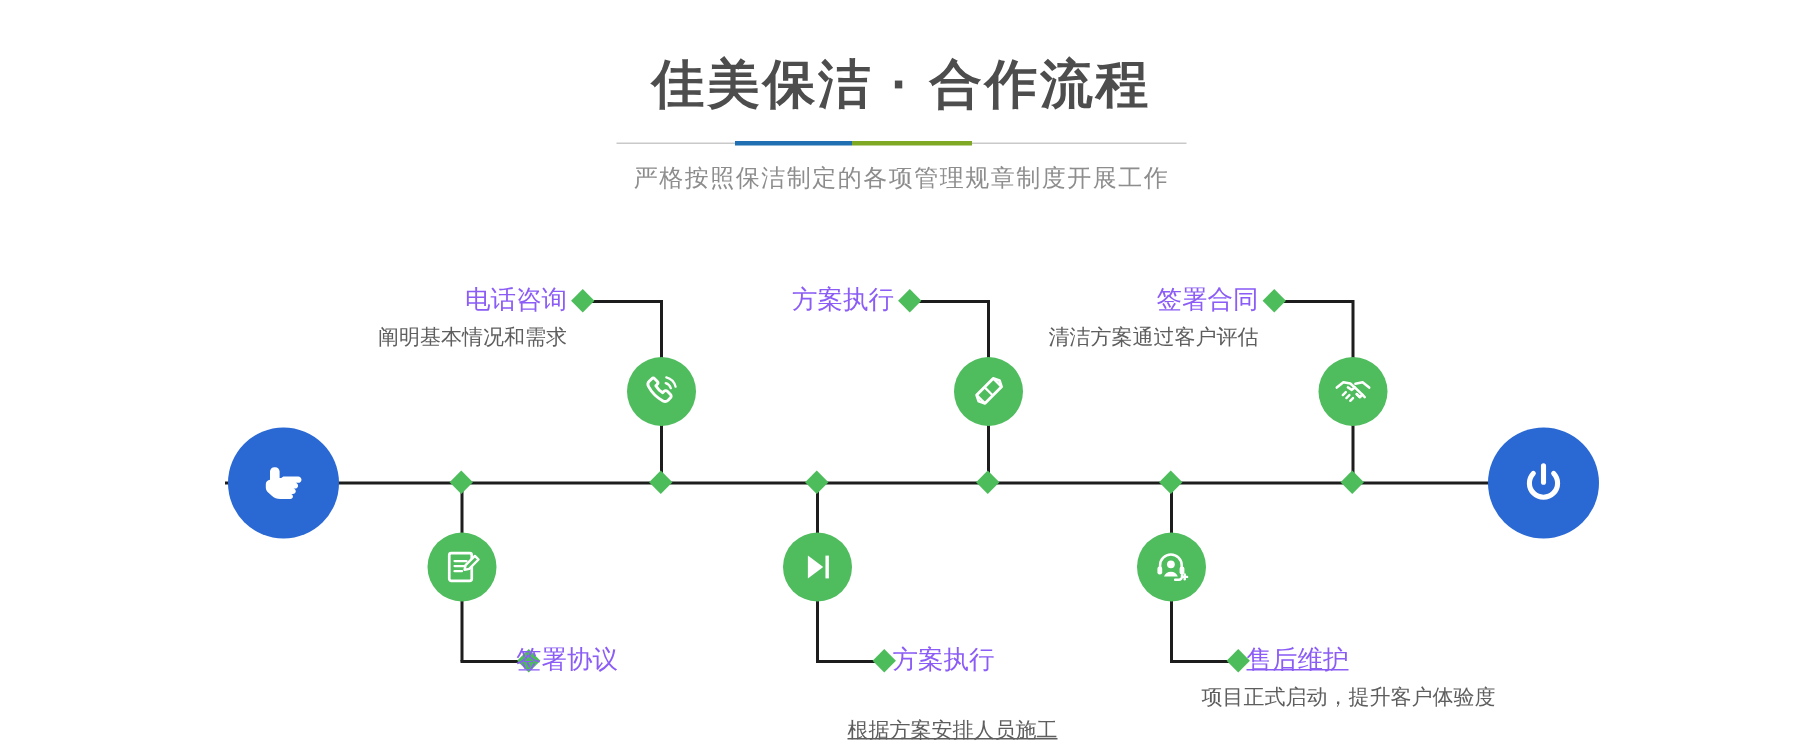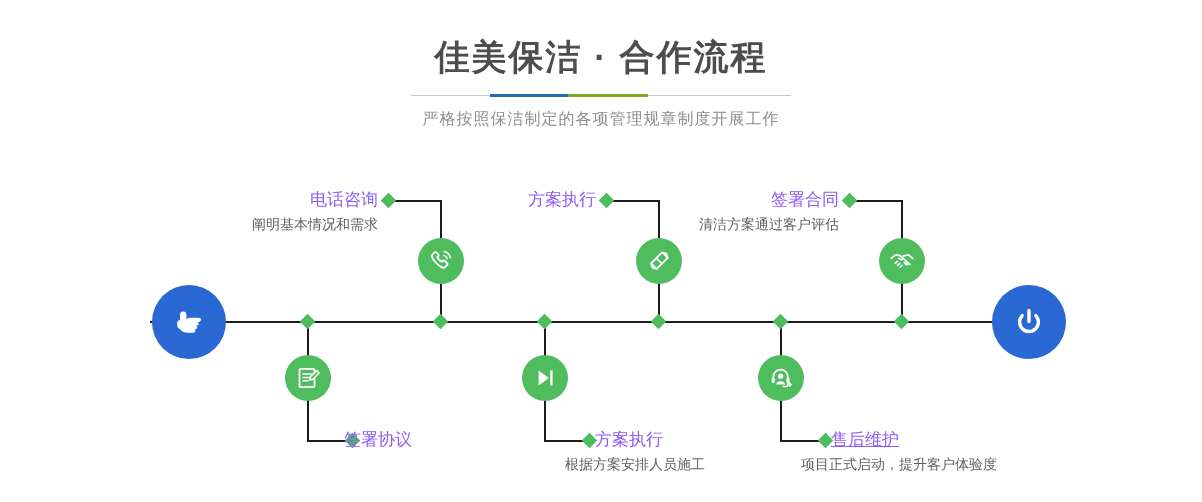--- a/index.html
+++ b/index.html
@@ -245,21 +245,21 @@
     <div class="diamond" style="left:539px; top:316px;"></div>
     <div class="node-circle" style="left:522px; top:355px;">
       <span>
         <svg width="26" height="26" viewBox="0 0 26 26">
           <path fill="#ffffff" d="M6.6 5.4l10.2 7.6-10.2 7.6z"></path>
           <rect x="18.3" y="5.4" width="2.3" height="15.2" fill="#ffffff"></rect>
         </svg>
       </span>
     </div>
     <div class="step-label label-left" style="left:595px; top:430px; width:280px;">方案执行</div>
-    <div class="step-desc label-left" style="left:565px; top:455px; width:300px;">根据方案安排人员施工</div>
+    <div class="step-desc label-left" style="left:565px; top:477px; width:300px;text-decoration:underline;">根据方案安排人员施工</div>
 
     <div class="v-line" style="left:780px; top:321px; height:120px;"></div>
     <div class="h-line" style="left:780px; top:440px; width:45px;"></div>
     <div class="diamond" style="left:820px; top:435px;"></div>
     <div class="diamond" style="left:775px; top:316px;"></div>
     <div class="node-circle" style="left:758px; top:355px;">
       <span>
         <svg width="26" height="26" viewBox="0 0 26 26">
           <path fill="none" stroke="#ffffff" stroke-width="1.7" stroke-linecap="round" d="M5.4 14.2v-2.4a7.2 7.2 0 0 1 14.4 0v2.4"></path>
           <rect x="3.6" y="12.6" width="3.2" height="5.4" rx="1.5" fill="#ffffff"></rect>

